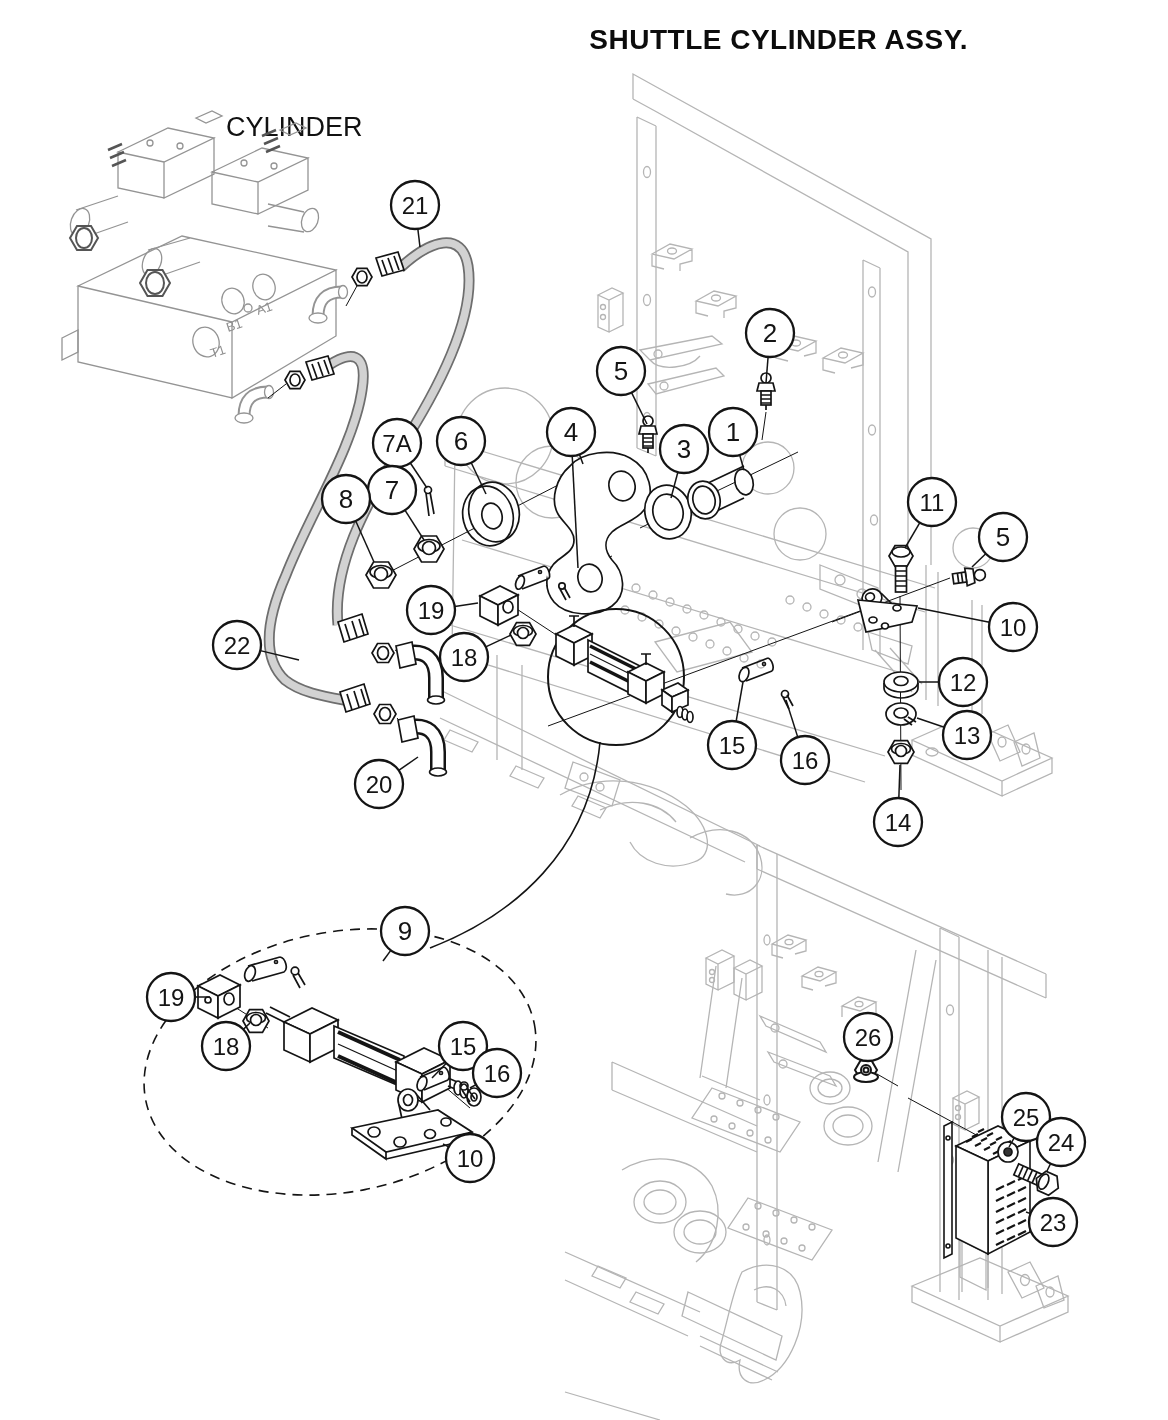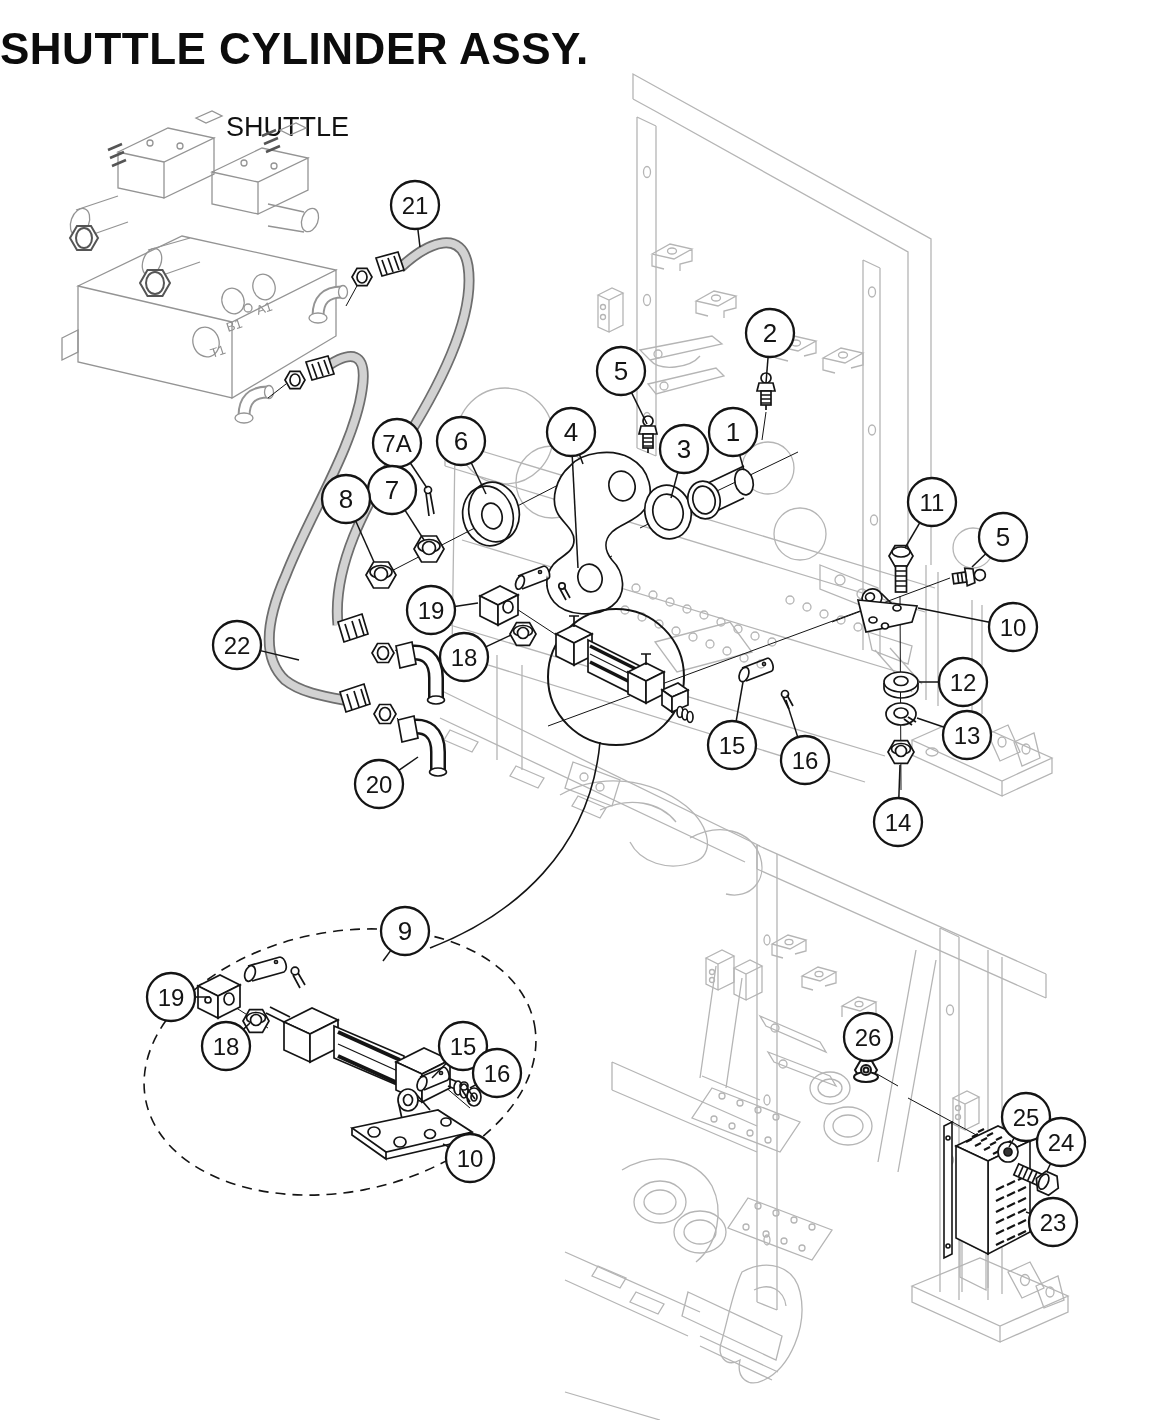--- a/index.html
+++ b/index.html
@@ -1,30 +1,30 @@
 <!DOCTYPE html>
 <html><head>
 <meta charset="utf-8">
 <style>
   html,body{margin:0;padding:0;background:#fff;}
   .stage{position:relative;width:1168px;height:1420px;background:#fff;overflow:hidden;
          font-family:"Liberation Sans",sans-serif;}
-  .title{position:absolute;top:24px;left:0;width:968px;text-align:left;
-         font-size:44px;font-weight:800;letter-spacing:.5px;color:#0c0c0c;}
+  .title{position:absolute;top:24px;left:0;width:968px;text-align:right;
+         font-size:28px;font-weight:800;letter-spacing:.5px;color:#0c0c0c;}
   .manifold-label{position:absolute;left:226px;top:112px;font-size:27px;color:#111;}
   svg{position:absolute;left:0;top:0;}
   .balloon-circle{fill:#fff;stroke:#141414;stroke-width:2.3px;}
   .balloon-text{fill:#141414;}
 </style>
 </head>
 <body>
 
 <div class="stage">
   <div class="title">SHUTTLE CYLINDER ASSY.</div>
-  <div class="manifold-label">SHUTTLE</div>
+  <div class="manifold-label">CYLINDER</div>
 
   <svg width="1168" height="1420" viewBox="0 0 1168 1420">
 
     <g stroke="#b5b5b5" fill="none" stroke-width="1.3">
       <path d="M633,99 L633,74 L931,239 L931,565 M655,111 L908,252 L908,565 M633,99 L655,111"></path>
       <path d="M637,117 L637,448 M656,126 L656,456 M637,117 L656,126 M637,448 L656,456"></path>
       <ellipse cx="647" cy="172" rx="3.5" ry="5.5"></ellipse>
         <ellipse cx="647" cy="300" rx="3.5" ry="5.5"></ellipse>
         <ellipse cx="647" cy="418" rx="3.5" ry="5.5"></ellipse>
       <path d="M863,260 L863,650 M880,268 L880,656 M863,260 L880,268"></path>

